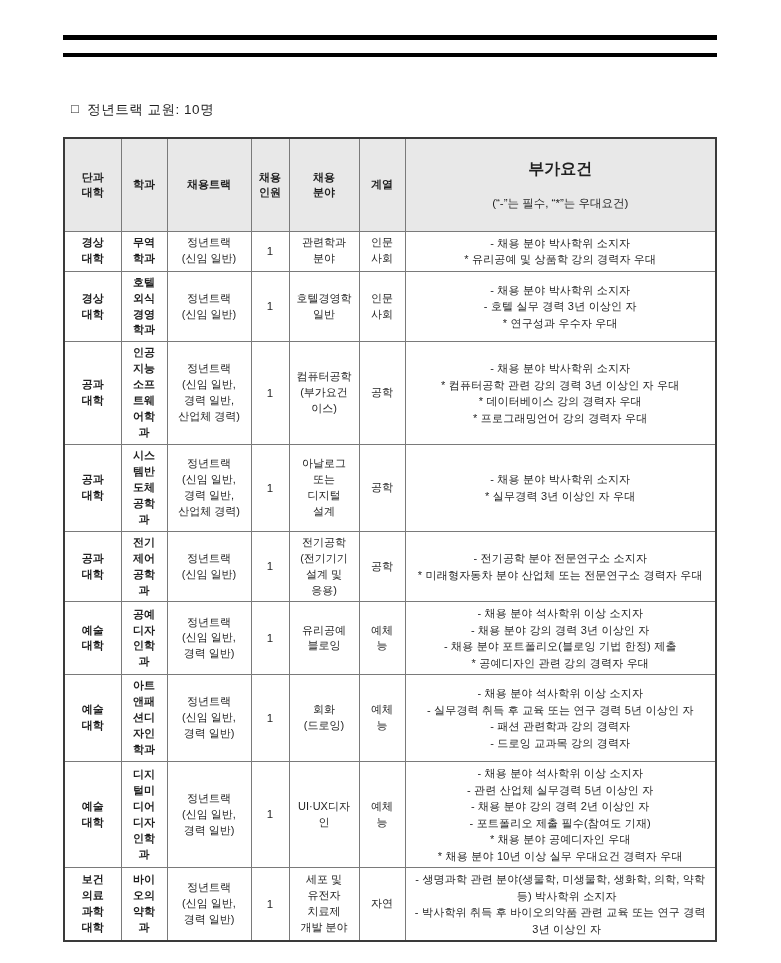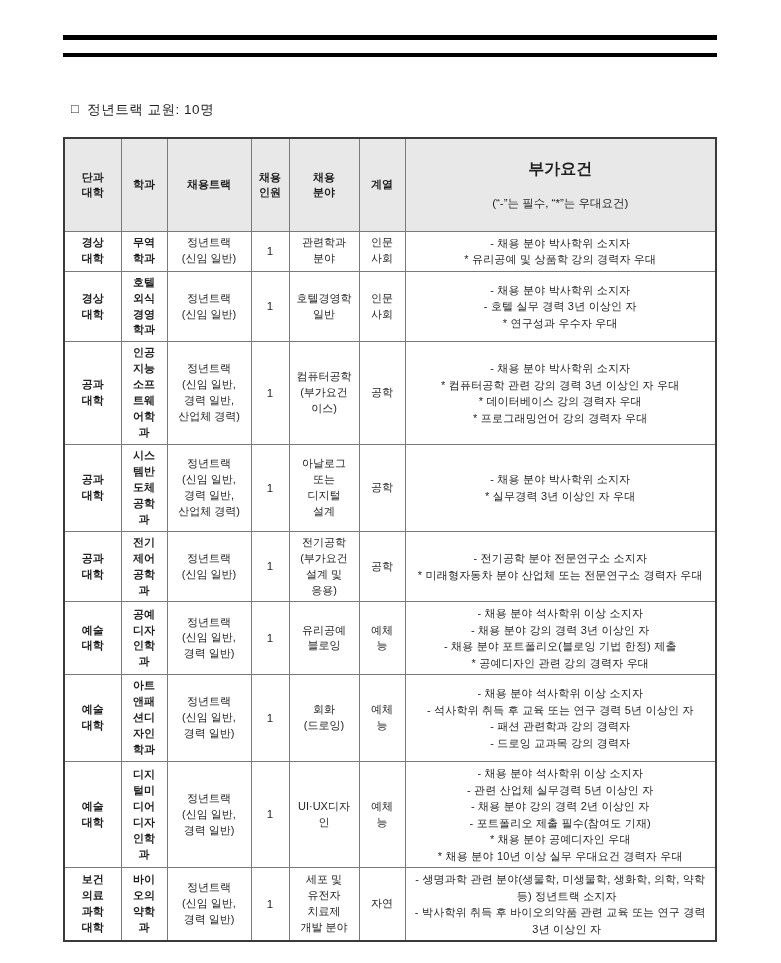--- a/index.html
+++ b/index.html
@@ -210,21 +210,21 @@
           <td class="c-college">공과
 대학</td>
           <td class="c-department">전기
 제어
 공학
 과</td>
           <td class="c-track">정년트랙
 (신임 일반)</td>
           <td class="c-quota">1</td>
           <td class="c-field">전기공학
-(부가요건
+(전기기기
 설계 및
 응용)</td>
           <td class="c-division">공학</td>
           <td class="c-req"><div class="req-line">- 전기공학 분야 전문연구소 소지자</div><div class="req-line">* 미래형자동차 분야 산업체 또는 전문연구소 경력자 우대</div></td>
         </tr>
         <tr>
           <td class="c-college">예술
 대학</td>
           <td class="c-department">공예
 디자
@@ -249,21 +249,21 @@
 자인
 학과</td>
           <td class="c-track">정년트랙
 (신임 일반,
 경력 일반)</td>
           <td class="c-quota">1</td>
           <td class="c-field">회화
 (드로잉)</td>
           <td class="c-division">예체
 능</td>
-          <td class="c-req"><div class="req-line">- 채용 분야 석사학위 이상 소지자</div><div class="req-line">- 석사학위 취득 후 교육 또는 연구 경력 5년 이상인 자</div><div class="req-line">- 패션 관련학과 강의 경력자</div><div class="req-line">- 드로잉 교과목 강의 경력자</div></td>
+          <td class="c-req"><div class="req-line">- 채용 분야 석사학위 이상 소지자</div><div class="req-line">- 실무경력 취득 후 교육 또는 연구 경력 5년 이상인 자</div><div class="req-line">- 패션 관련학과 강의 경력자</div><div class="req-line">- 드로잉 교과목 강의 경력자</div></td>
         </tr>
         <tr>
           <td class="c-college">예술
 대학</td>
           <td class="c-department">디지
 털미
 디어
 디자
 인학
 과</td>
@@ -288,18 +288,18 @@
 과</td>
           <td class="c-track">정년트랙
 (신임 일반,
 경력 일반)</td>
           <td class="c-quota">1</td>
           <td class="c-field">세포 및
 유전자
 치료제
 개발 분야</td>
           <td class="c-division">자연</td>
-          <td class="c-req"><div class="req-line">- 생명과학 관련 분야(생물학, 미생물학, 생화학, 의학, 약학 등) 정년트랙 소지자</div><div class="req-line">- 박사학위 취득 후 바이오의약품 관련 교육 또는 연구 경력 3년 이상인 자</div></td>
+          <td class="c-req"><div class="req-line">- 생명과학 관련 분야(생물학, 미생물학, 생화학, 의학, 약학 등) 박사학위 소지자</div><div class="req-line">- 박사학위 취득 후 바이오의약품 관련 교육 또는 연구 경력 3년 이상인 자</div></td>
         </tr>
       </tbody>
   </table>
 
 </div>
 
 </body></html>

